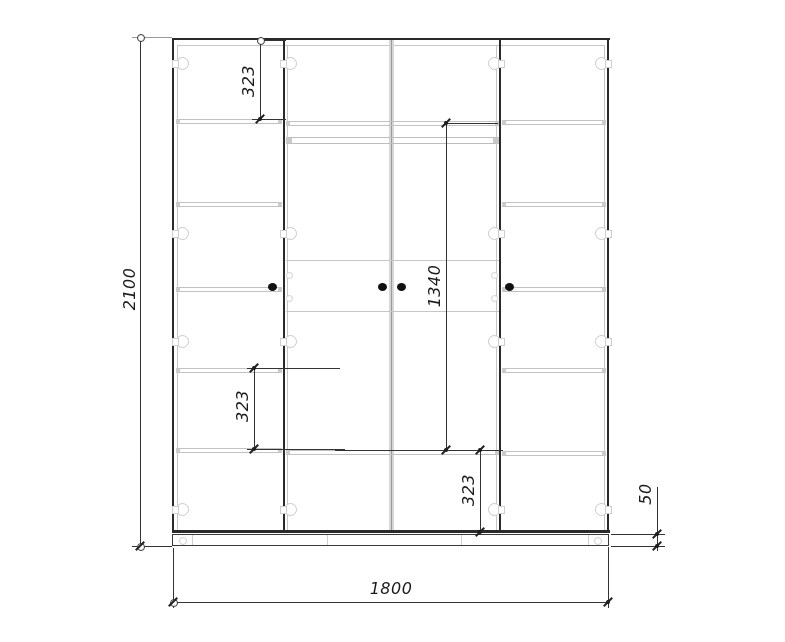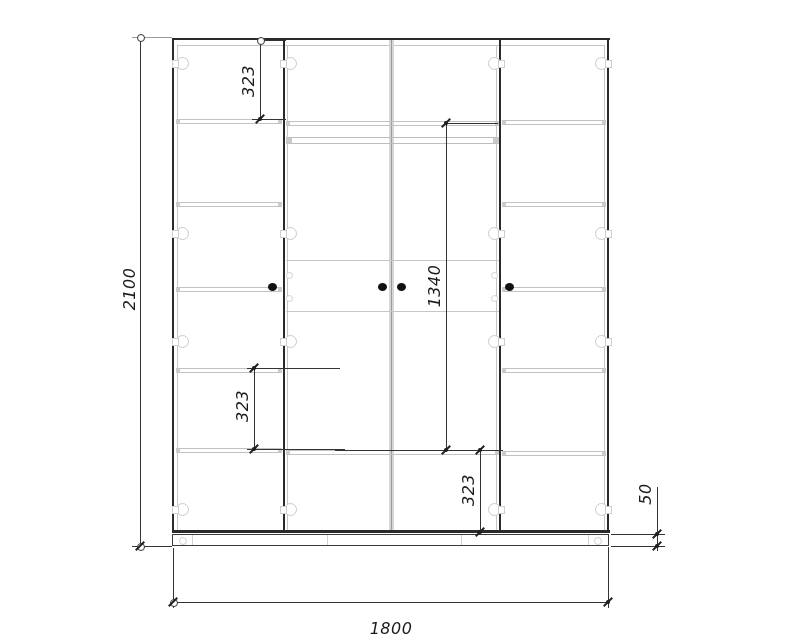--- a/index.html
+++ b/index.html
@@ -179,16 +179,16 @@
   </div>
 
   <div>
     <div class="ab dim" style="left:173px;top:602px;width:436px;height:1px;"></div>
     <div class="ab dim" style="left:173px;top:548px;width:1px;height:60px;"></div>
     <div class="ab dim" style="left:608px;top:547px;width:1px;height:61px;"></div>
     <div class="ab circm" style="left:170px;top:599px;"></div>
     <div class="ab slash" style="left:167px;top:601px;"></div>
     <div class="ab dotm" style="left:606px;top:600px;"></div>
     <div class="ab slash" style="left:602px;top:601px;"></div>
-    <div class="ab num" style="left:391px;top:588px;margin-top:40px;">1800</div>
+    <div class="ab num" style="left:391px;top:588px;">1800</div>
   </div>
 
 </div>
 
 </body></html>

